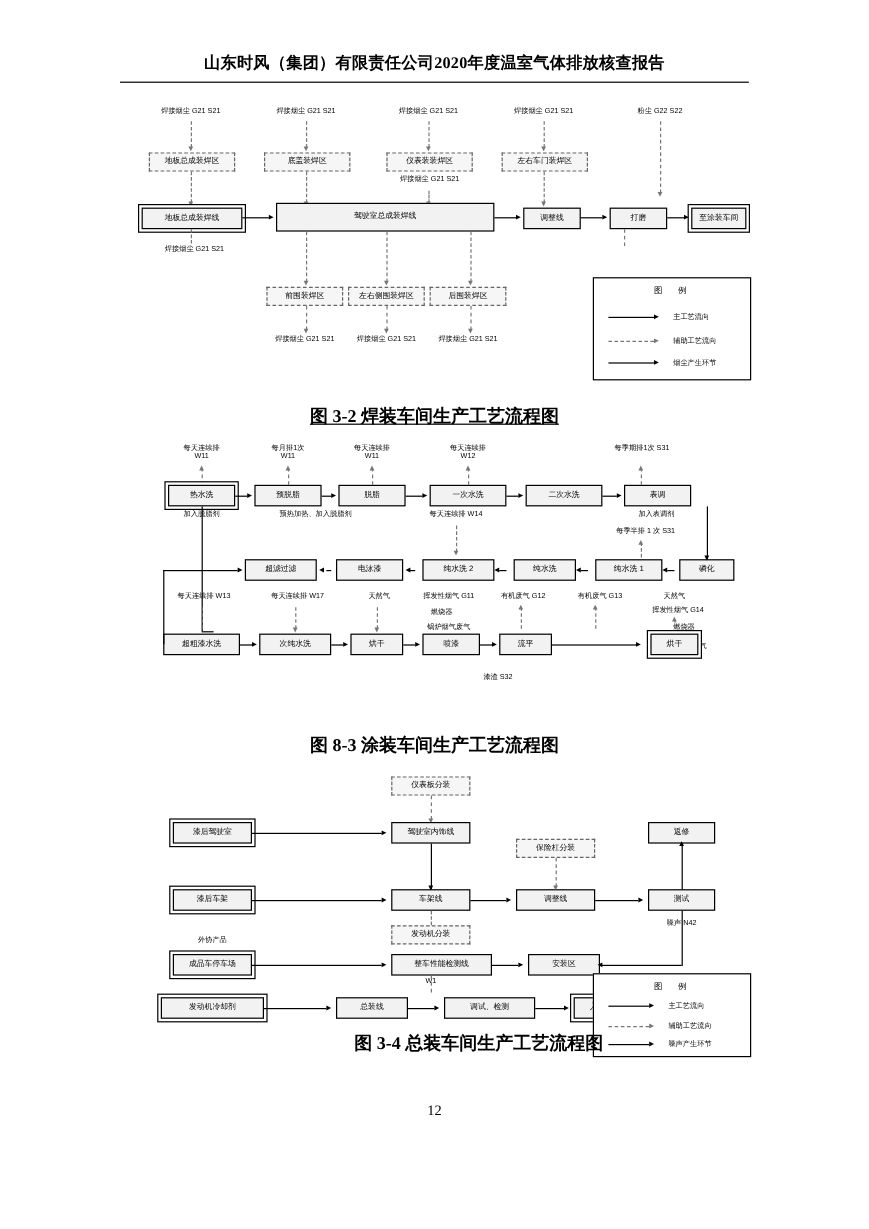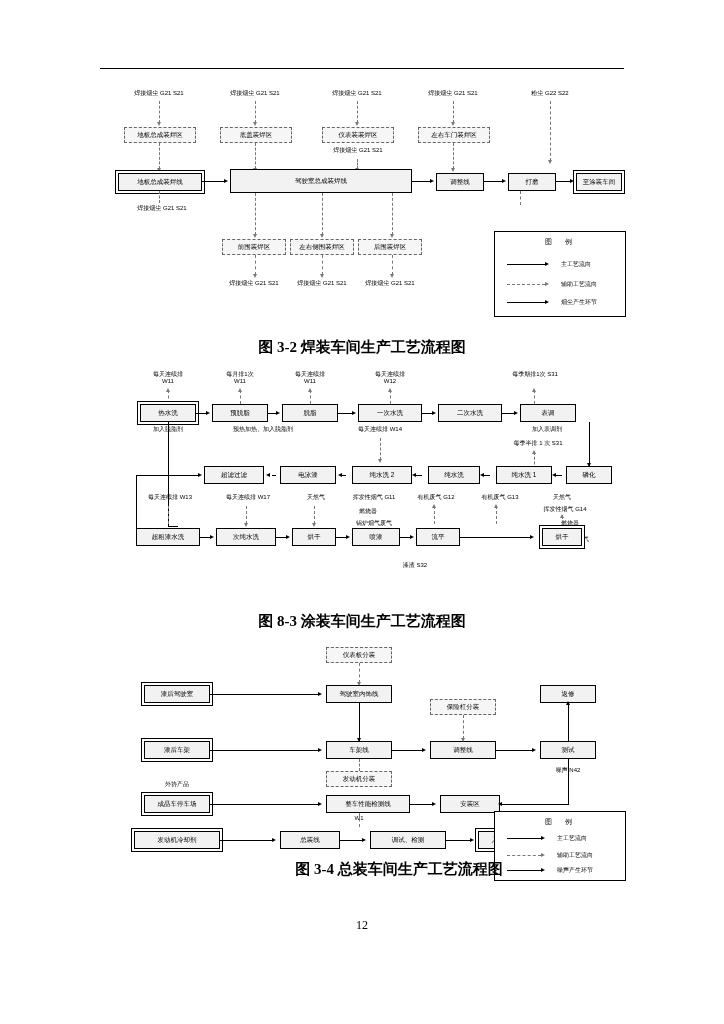--- a/index.html
+++ b/index.html
@@ -89,20 +89,21 @@
     position:absolute;font-size:6px;font-family:"Liberation Sans", sans-serif;
   }
   .legend .lg-solid{position:absolute;height:1px;background:#000;}
   .legend .lg-dash{position:absolute;height:0;border-top:1px dashed #777;}
 </style>
 </head>
 <body>
 
 <div class="page">
 
+  <div class="header">山东时风（集团）有限责任公司2020年度温室气体排放核查报告</div>
   <div class="header-rule"></div>
 
   <div class="diagram" style="left:100px;top:85px;width:524px;height:245px;">
 
     <div class="lbl" style="left:24px;top:5px;width:70px;">焊接烟尘 G21 S21</div>
     <div class="lbl" style="left:120px;top:5px;width:70px;">焊接烟尘 G21 S21</div>
     <div class="lbl" style="left:222px;top:5px;width:70px;">焊接烟尘 G21 S21</div>
     <div class="lbl" style="left:318px;top:5px;width:70px;">焊接烟尘 G21 S21</div>
     <div class="lbl" style="left:420px;top:5px;width:60px;">粉尘 G22 S22</div>
 
@@ -181,21 +182,21 @@
       <div class="lg-row-label" style="left:66px;top:28px;">主工艺流向</div>
       <div class="lg-dash" style="left:12px;top:52px;width:38px;"></div>
       <div class="arw rg" style="left:50px;top:50px;"></div>
       <div class="lg-row-label" style="left:66px;top:48px;">辅助工艺流向</div>
       <div class="lg-solid" style="left:12px;top:70px;width:38px;"></div>
       <div class="arw r" style="left:50px;top:68px;"></div>
       <div class="lg-row-label" style="left:66px;top:66px;">烟尘产生环节</div>
     </div>
   </div>
 
-  <div class="fig-caption" style="top:338px;">图 3-2  焊装车间生产工艺流程图</div>
+  <div class="fig-caption" style="top:338px;text-decoration:underline;">图 3-2  焊装车间生产工艺流程图</div>
 
   <div class="diagram" style="left:100px;top:368px;width:524px;height:230px;">
 
     <div class="lbl" style="left:38px;top:3px;width:60px;">每天连续排
 W11</div>
     <div class="lbl" style="left:110px;top:3px;width:60px;">每月排1次
 W11</div>
     <div class="lbl" style="left:180px;top:3px;width:60px;">每天连续排
 W11</div>
     <div class="lbl" style="left:260px;top:3px;width:60px;">每天连续排

